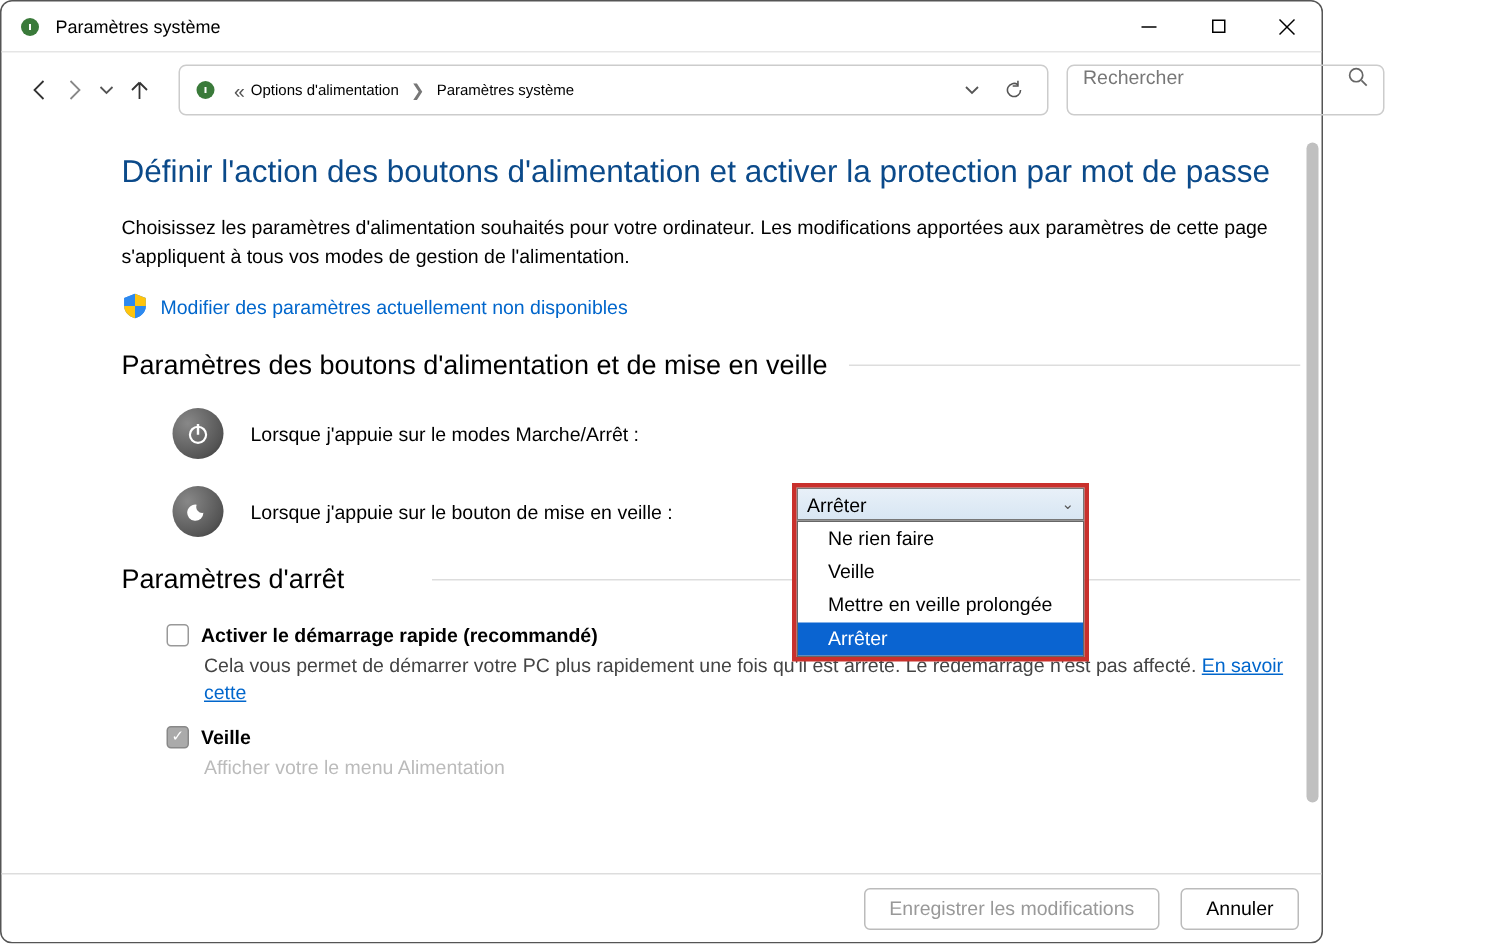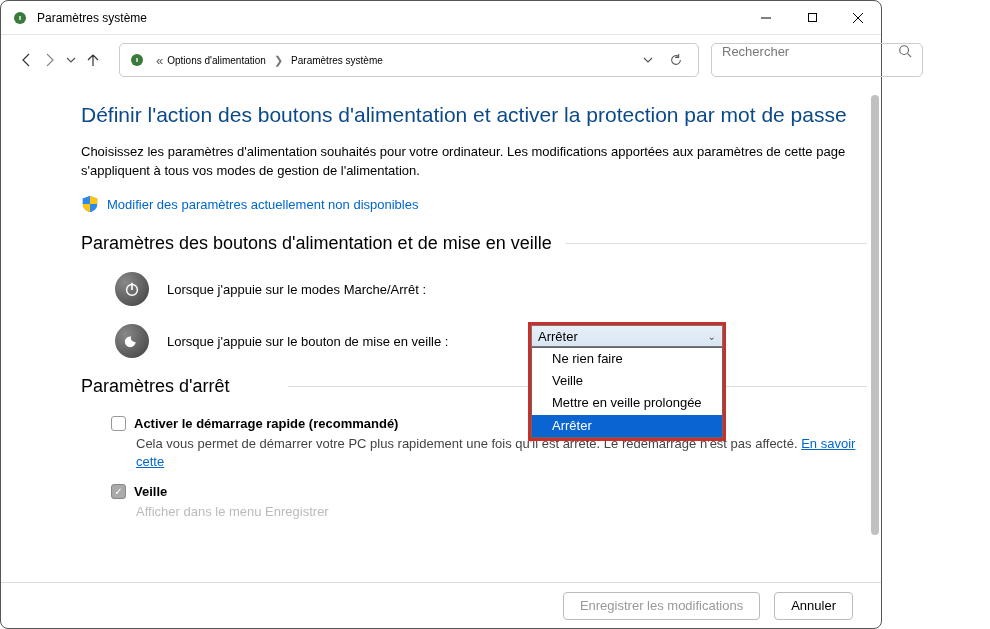--- a/index.html
+++ b/index.html
@@ -224,21 +224,21 @@
     border: 3px solid #c9302c;
     pointer-events: none;
   }
   
   .footer {
     height: 46px;
     display: flex;
     align-items: center;
     justify-content: flex-end;
     gap: 14px;
-    padding: 0 28px;
+    padding: 0 15px;
     border-top: 1px solid #ddd;
   }
   .btn {
     height: 28px;
     padding: 0 16px;
     border: 1px solid #bbb;
     border-radius: 4px;
     background: #fff;
     font-size: 13px;
     display:flex; align-items:center;
@@ -389,21 +389,21 @@
         <span class="chk-label">Activer le démarrage rapide (recommandé)</span>
       </div>
       <div class="chk-desc">
         <span>Cela vous permet de démarrer votre PC plus rapidement une fois qu'il est arrêté. Le redémarrage n'est pas affecté. </span><a href="#">En savoir cette</a>
       </div>
 
       <div class="checkbox-row">
         <div class="fake-checkbox checked"></div>
         <span class="chk-label">Veille</span>
       </div>
-      <div class="chk-desc" style="color:#bbb;">Afficher dans le menu Enregistrer</div>
+      <div class="chk-desc" style="color:#bbb;">Afficher votre le menu Alimentation</div>
 
     </div>
     <div class="scrollbar"></div>
   </div>
 
   <div class="dropdown-container">
     <div class="dropdown-selected">
       <span>Arrêter</span>
       <span class="chev">⌄</span>
     </div>

